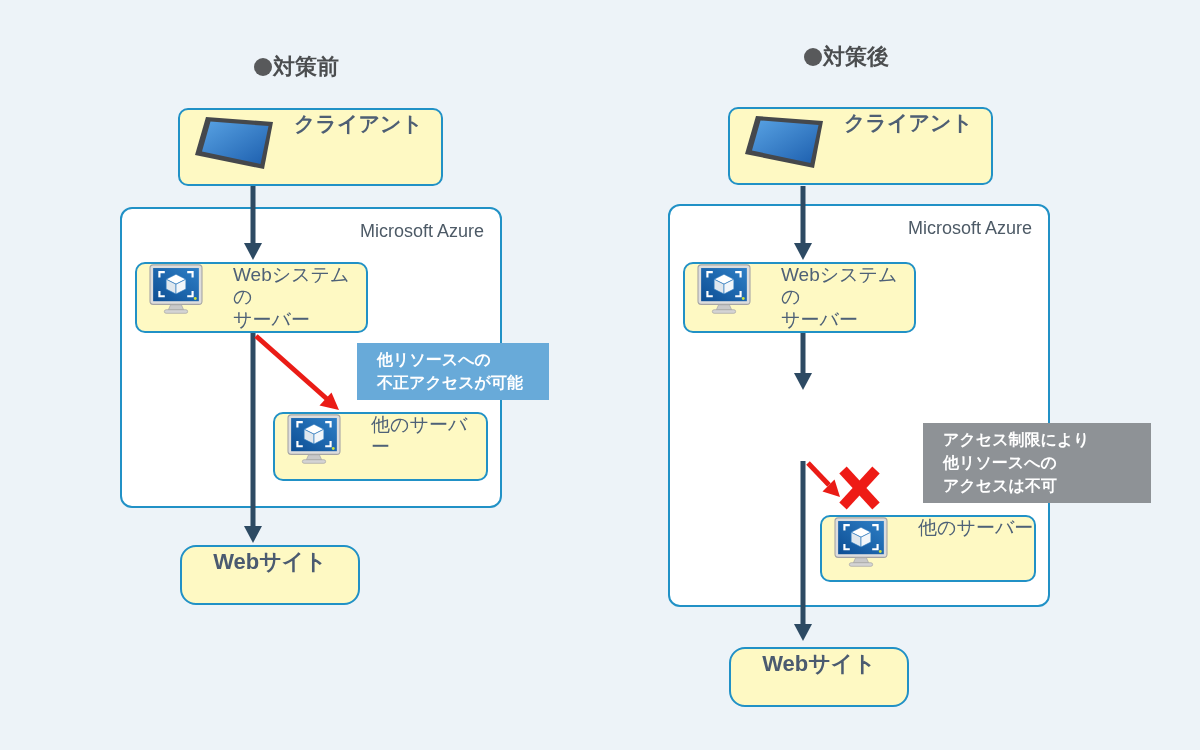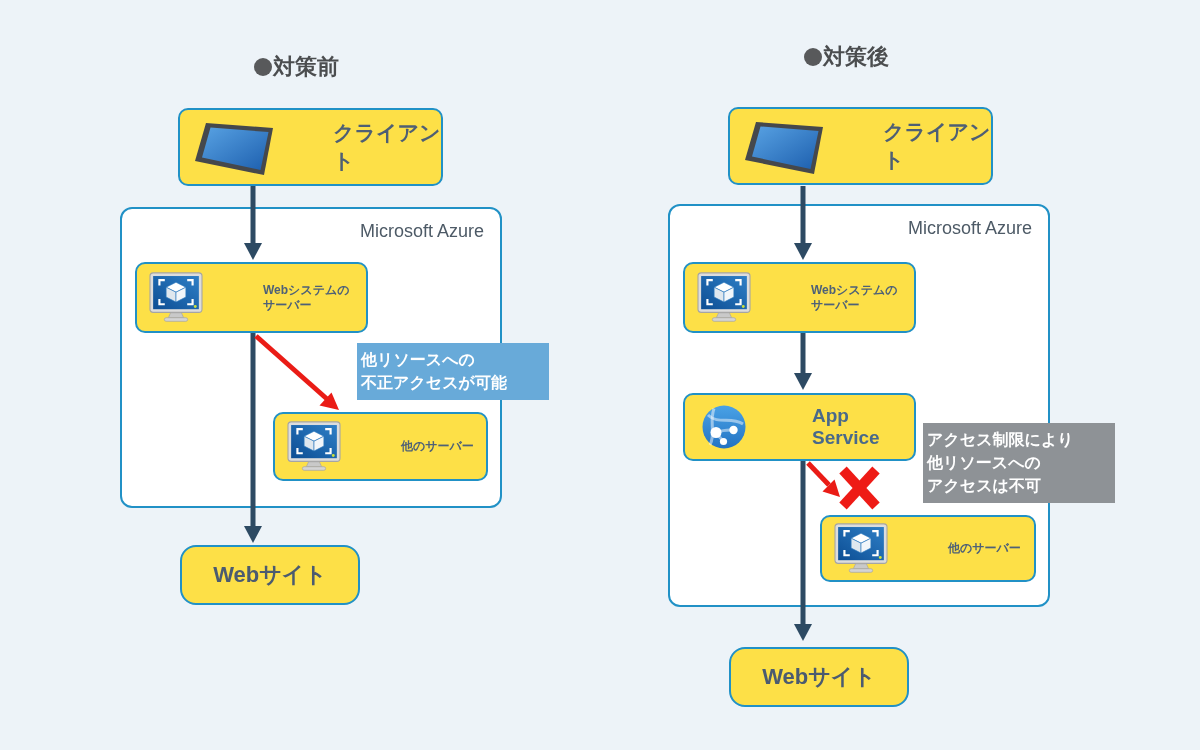--- a/index.html
+++ b/index.html
@@ -1,33 +1,33 @@
 <!DOCTYPE html>
 <html><head>
 <meta charset="utf-8">
 <style>
   html,body{margin:0;padding:0;background:#edf3f8;}
   .stage{position:relative;width:1200px;height:750px;background:#edf3f8;
          font-family:"Liberation Sans",sans-serif;overflow:hidden;}
   .title{position:absolute;display:flex;align-items:center;gap:1px;
          font-size:22px;font-weight:bold;color:#4b4d4f;}
   .bullet{width:18px;height:18px;border-radius:50%;background:#58595b;flex:0 0 auto;}
-  .box{position:absolute;background:#fde047;border:2.5px solid #2191c6;border-radius:10px;
-       display:flex;align-items:center;box-sizing:border-box;gap:39px;}
+  .box{position:absolute;background:#fef9c3;border:2.5px solid #2191c6;border-radius:10px;
+       display:flex;box-sizing:border-box;}
   .container-box{position:absolute;background:#fff;border:2.5px solid #2191c6;
        border-radius:12px;box-sizing:border-box;}
   .azure-label{position:absolute;top:12px;right:16px;font-size:18px;font-weight:400;color:#4d5a66;}
   .client-label{font-size:21px;font-weight:bold;color:#4e5f74;margin-left:16px;}
-  .srv-label{font-size:12px;font-weight:700;color:#4e6177;line-height:1.18;
-       white-space:pre-line;margin-left:21px;}
+  .srv-label{font-size:19px;font-weight:400;color:#4e6177;line-height:1.18;
+       white-space:pre-line;margin-left:30px;}
   .as-label{font-size:19px;font-weight:600;color:#49698a;margin-left:26px;}
   .site-box{justify-content:center;border-radius:16px;}
   .site-label{font-size:22px;font-weight:bold;color:#4b5b70;text-align:center;}
   .callout{position:absolute;color:#fff;font-weight:bold;font-size:16px;line-height:1.45;
-       padding:5px 4px;white-space:pre-line;box-sizing:border-box;z-index:6;}
+       padding:5px 20px;white-space:pre-line;box-sizing:border-box;z-index:6;}
   .callout-blue{background:#68aad9;}
   .callout-gray{background:#8e9296;}
   .overlay{position:absolute;left:0;top:0;pointer-events:none;z-index:7;}
   .icon{flex:0 0 auto;}
 </style>
 </head>
 <body>
 
 <div class="stage">
 
@@ -144,37 +144,22 @@
           <path d="M48.5,30 V36 H42.5"></path>
       </g>
       <circle cx="51.5" cy="38.5" r="1.6" fill="#cde23c"></circle>
       <polygon points="24,45.5 36,45.5 38.5,51 21.5,51" fill="#c9c9c9" stroke="#a5a5a5" stroke-width="0.8"></polygon>
       <rect x="17" y="51" width="26" height="4" rx="2" fill="#d4d4d4" stroke="#a5a5a5" stroke-width="0.8"></rect>
     </svg>
     <span class="srv-label">Webシステムの
 サーバー</span>
   </div>
 
-  <div class="box" style="left:683px;top:393px;width:233px;height:68px;z-index:2">
-    <svg class="icon" style="margin-left:16px" width="46" height="46" viewBox="0 0 46 46">
-      <circle cx="23" cy="23" r="21.5" fill="url(#as)"></circle>
-      <g stroke="rgba(255,255,255,0.48)" stroke-width="3" fill="none">
-        <path d="M7,11 C17,21 30,12 42,20"></path>
-        <path d="M13,4.5 C8,18 15,30 9,41"></path>
-        <path d="M16,28.5 C24,25 29,26.5 36,26"></path>
-        <path d="M16.5,30.5 L22,37"></path>
-      </g>
-      <circle cx="15" cy="28.5" r="5.5" fill="#ffffff"></circle>
-      <circle cx="32.5" cy="26" r="4.2" fill="#ffffff"></circle>
-      <circle cx="22.5" cy="37.5" r="3.6" fill="#ffffff"></circle>
-    </svg>
-    <span class="as-label">App Service</span>
-  </div>
-
-  <div class="callout callout-gray" style="left:923px;top:423px;width:192px;min-height:79px">アクセス制限により
+
+  <div class="callout callout-gray" style="left:923px;top:423px;width:228px;min-height:79px">アクセス制限により
 他リソースへの
 アクセスは不可</div>
 
   <div class="box" style="left:820px;top:515px;width:216px;height:67px;z-index:2">
     <svg class="icon" style="margin-left:12px" width="54" height="52" viewBox="0 0 60 58">
       <rect x="1" y="1" width="58" height="44" rx="3.5" fill="#dddddd" stroke="#a5a5a5" stroke-width="1.2"></rect>
       <rect x="4.5" y="4.5" width="51" height="37" fill="url(#scr)"></rect>
       <polygon points="30,11.5 41,17 30,22.5 19,17" fill="#ffffff" stroke="#2b79bd" stroke-width="0.7"></polygon>
       <polygon points="19,17 30,22.5 30,33.5 19,28" fill="#dfe7ee" stroke="#2b79bd" stroke-width="0.7"></polygon>
       <polygon points="41,17 30,22.5 30,33.5 41,28" fill="#f2f6fa" stroke="#2b79bd" stroke-width="0.7"></polygon>

